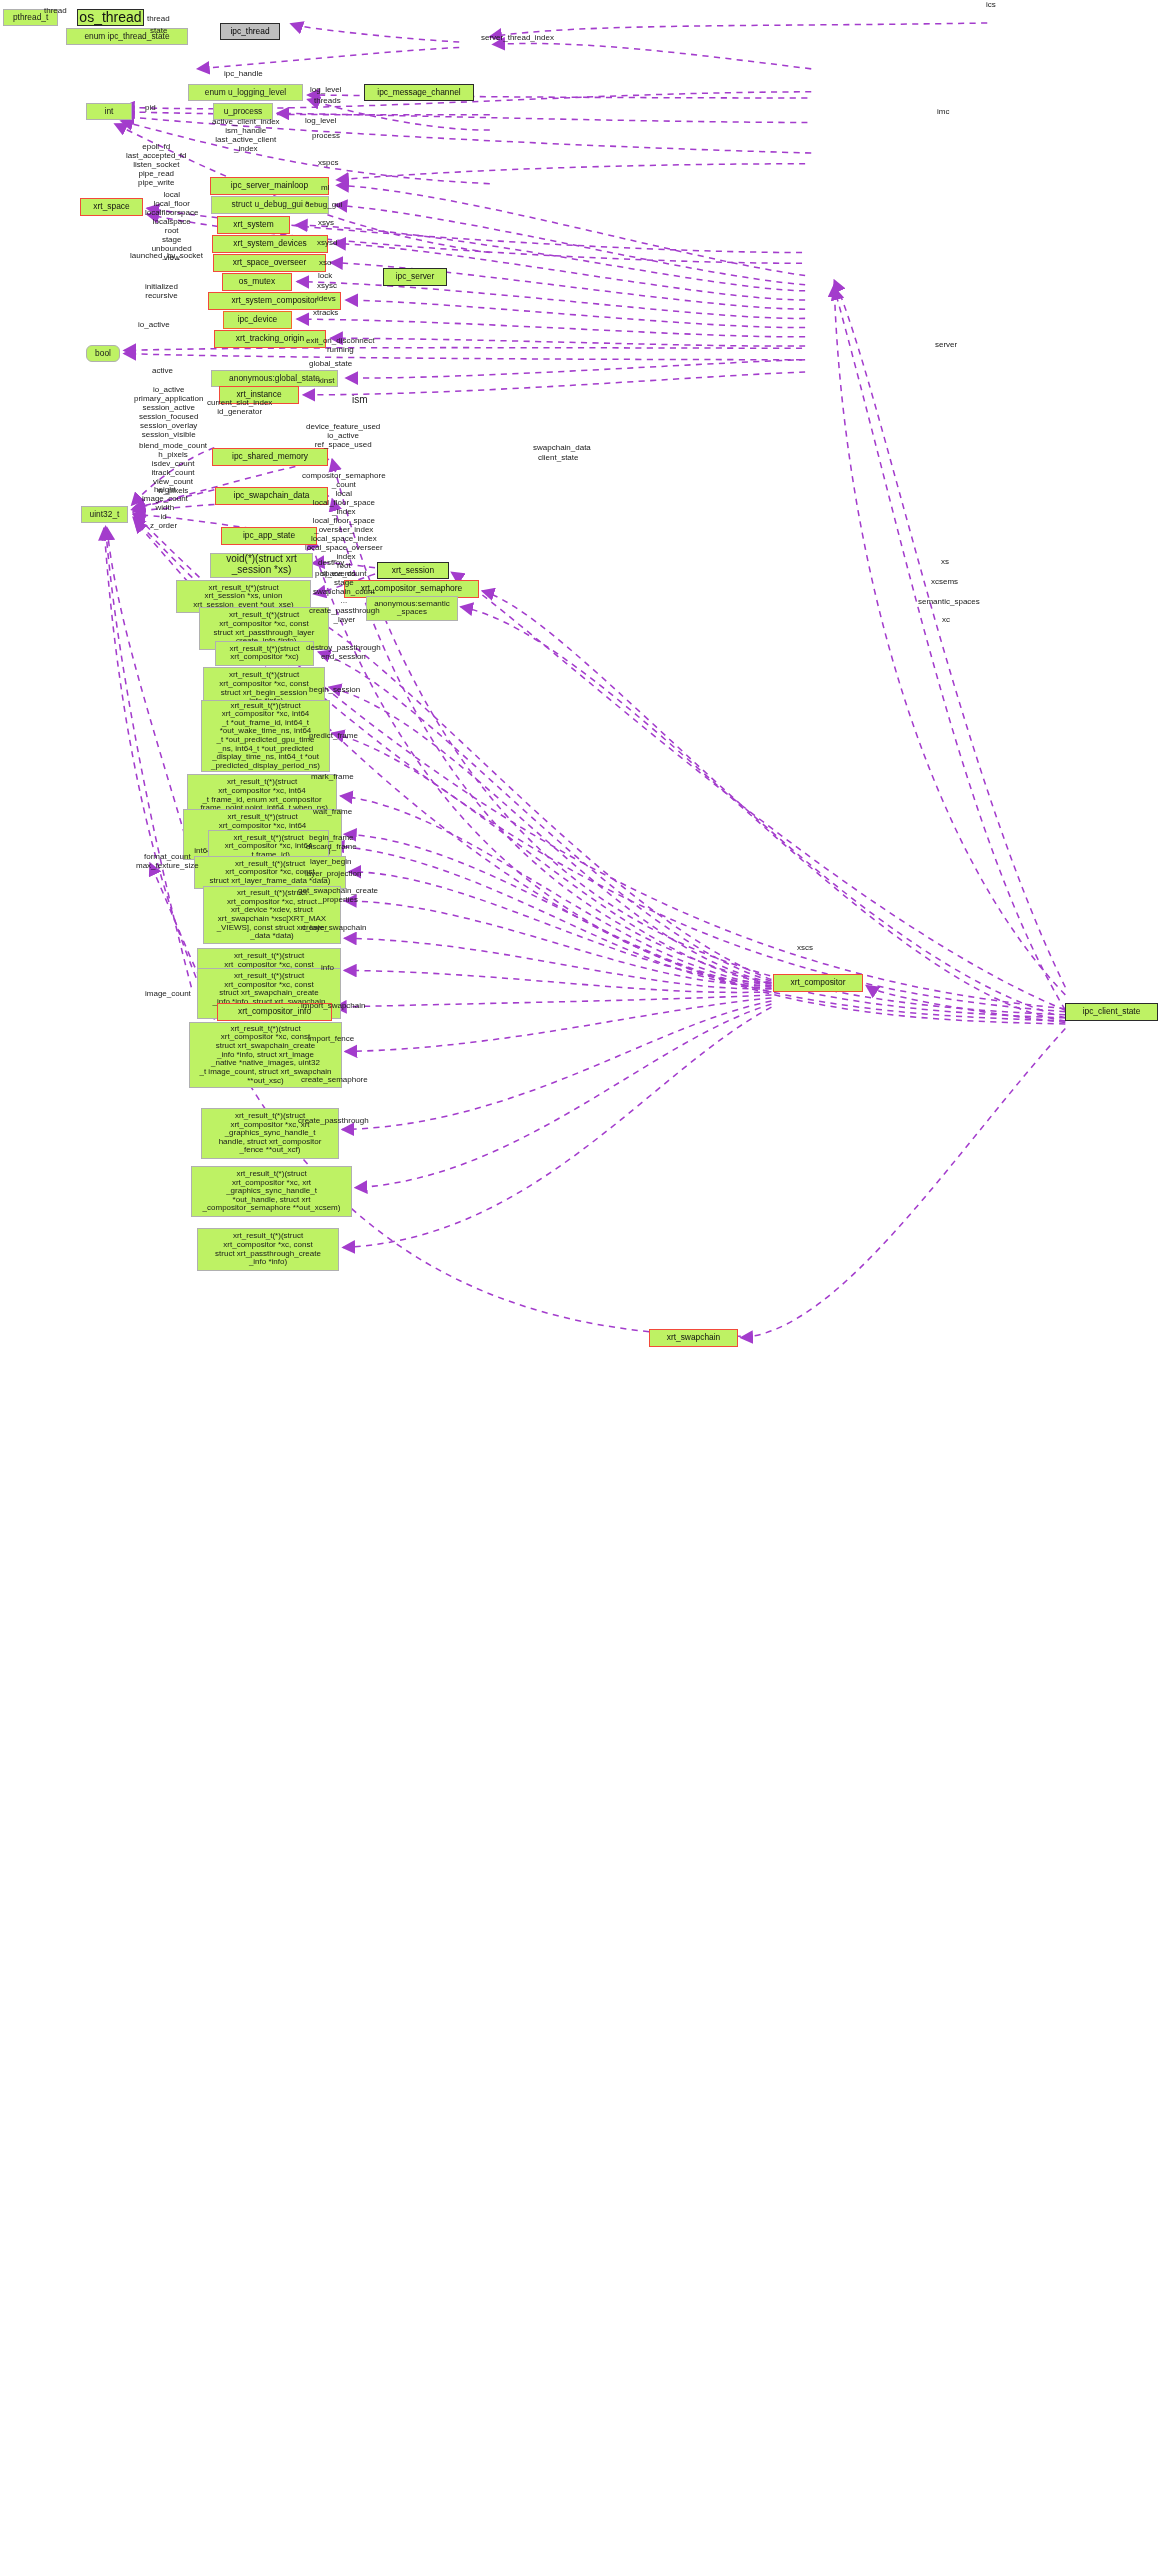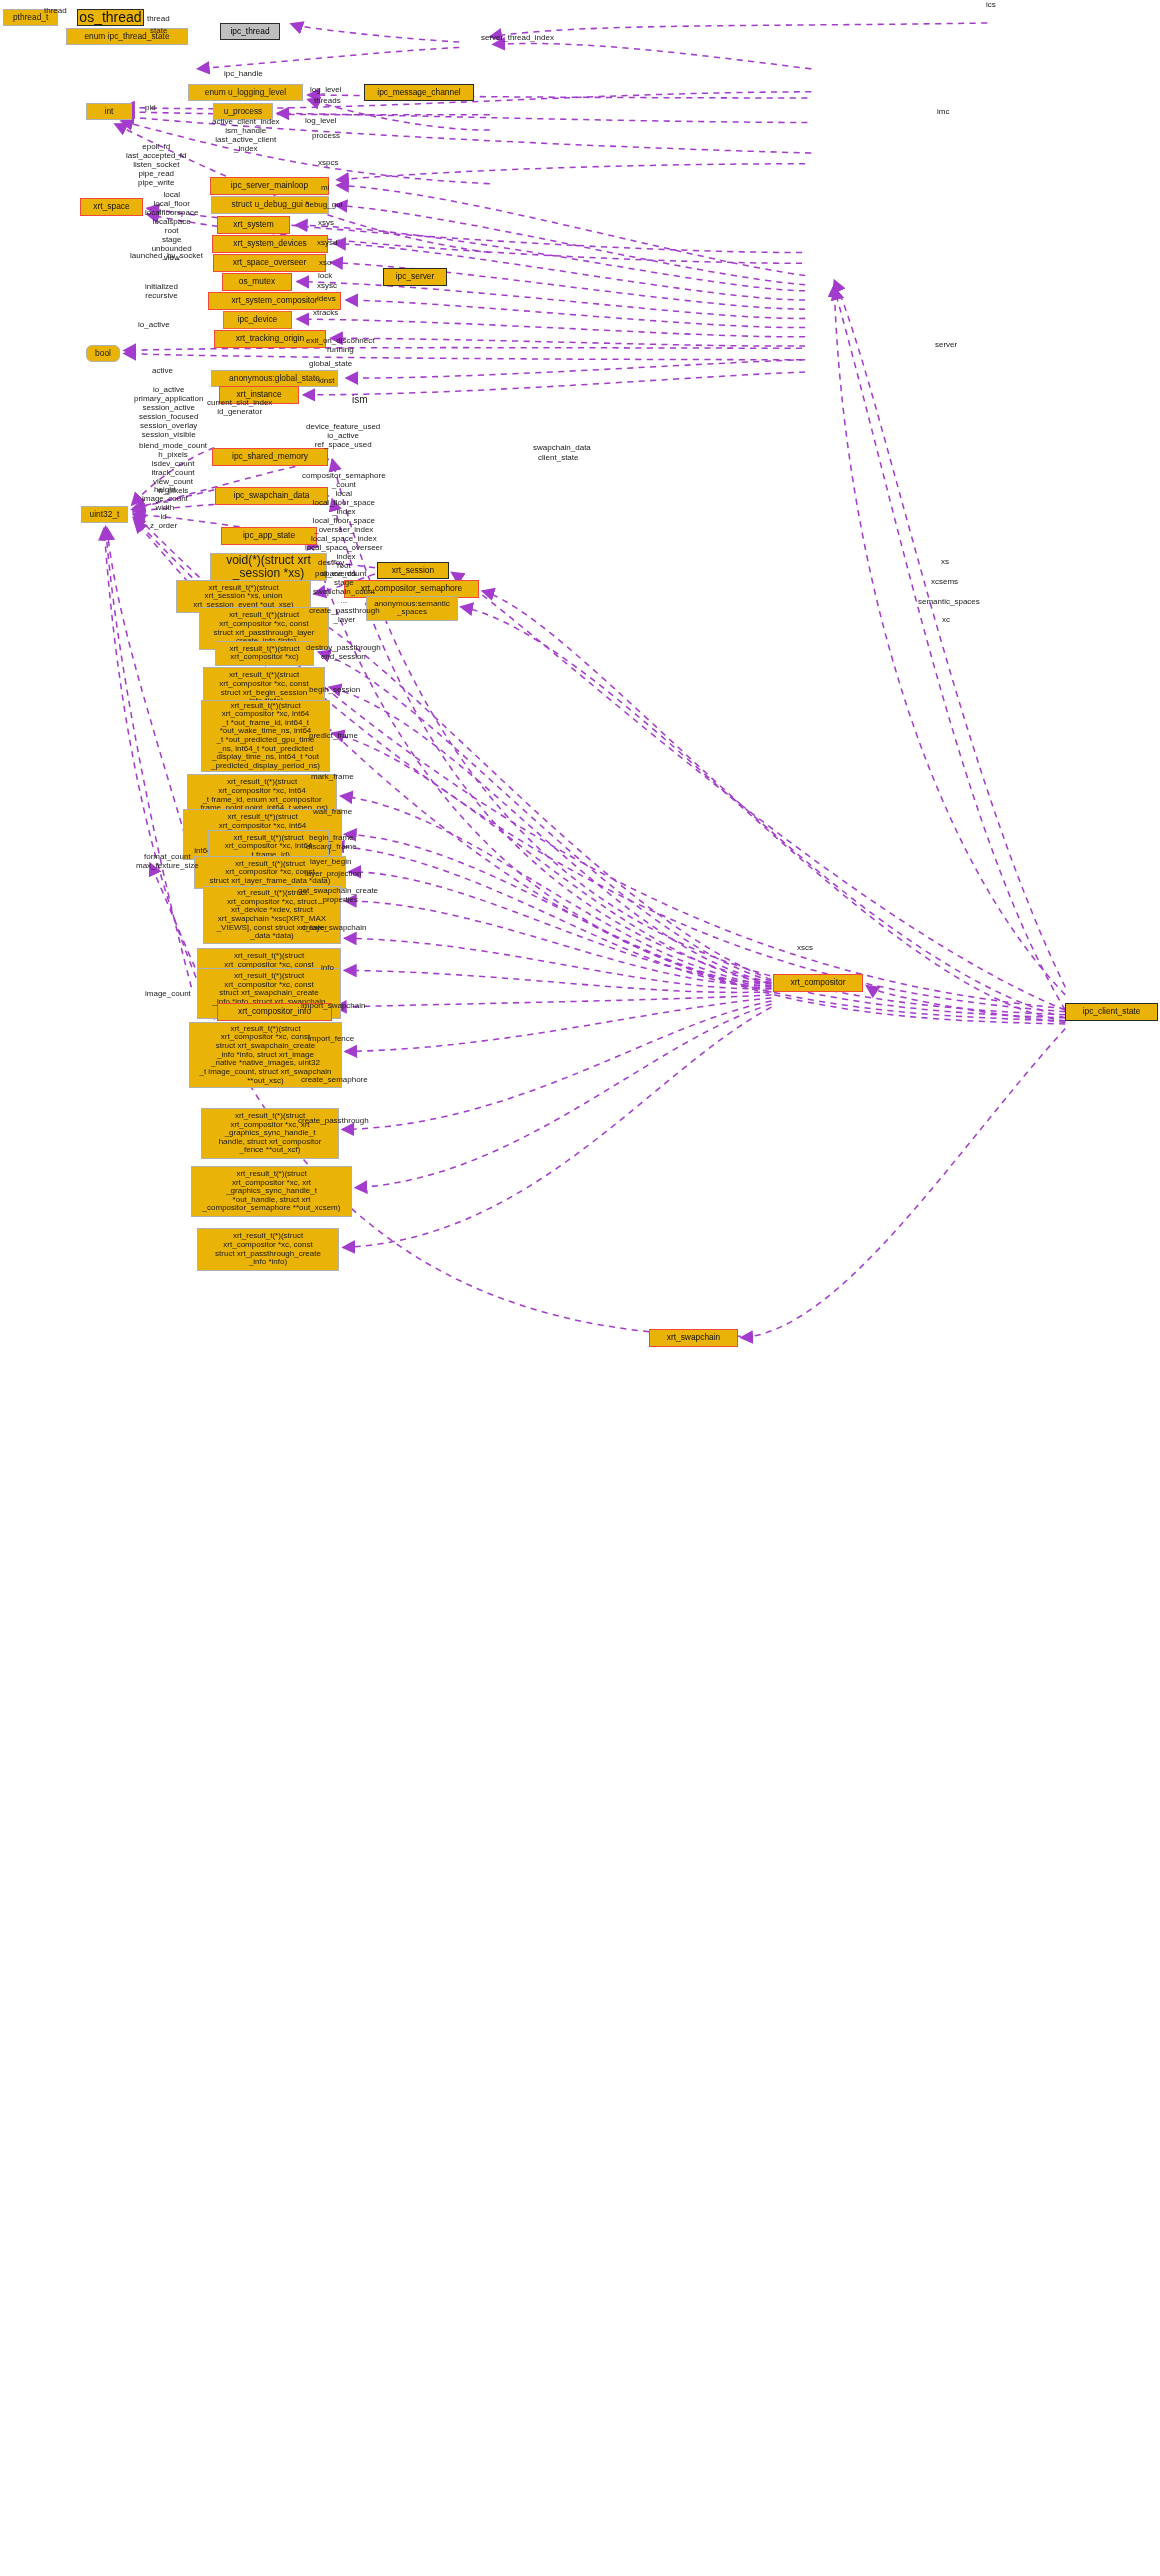--- a/index.html
+++ b/index.html
@@ -1,20 +1,20 @@
 <!DOCTYPE html>
 <html style="font-size:12.2px"><head>
 <meta charset="utf-8">
 <style>
   html,body{margin:0;padding:0;background:#ffffff;}
   body{font-family:"Liberation Sans","DejaVu Sans",sans-serif;}
   #canvas{position:relative;width:1161px;height:2576px;background:#fff;overflow:hidden;}
   svg#wires{position:absolute;left:0;top:0;width:1161px;height:2576px;pointer-events:none;}
   .node{position:absolute;box-sizing:border-box;display:flex;align-items:center;justify-content:center;
-        text-align:center;background:#eab308;line-height:1.08;white-space:pre-line;}
+        text-align:center;background:#bef264;line-height:1.08;white-space:pre-line;}
   .n-grey{border:0.8px solid #b0b0b0;color:#1a1a1a;}
   .n-black{border:1.5px solid #2b2b2b;color:#111;}
   .n-red{border:1.5px solid #f24a3a;color:#111;}
   .n-orange{border:1.5px solid #f2682a;color:#111;}
   .n-fill{background:#bfbfbf;border:1.5px solid #2b2b2b;}
   .lbl{position:absolute;color:#1a1a1a;text-align:center;white-space:pre-line;line-height:1.12;}
 </style>
 </head>
 <body>
 
@@ -138,21 +138,21 @@
       <div class="node n-red" style="left: 214px; top: 330px; width: 112px; min-height: 17.6px; font-size: 8.4px;">xrt_tracking_origin</div>
       <div class="node n-grey" style="left: 86px; top: 345px; width: 34px; min-height: 17px; font-size: 8.4px; border-radius: 6px;">bool</div>
       <div class="node n-black" style="left: 383px; top: 268px; width: 64px; min-height: 17.6px; font-size: 8.4px;">ipc_server</div>
       <div class="node n-grey" style="left: 211px; top: 370px; width: 127px; min-height: 17px; font-size: 8.4px;">anonymous:global_state</div>
       <div class="node n-red" style="left: 219px; top: 386px; width: 80px; min-height: 17.6px; font-size: 8.4px;">xrt_instance</div>
       <div class="node n-red" style="left: 212px; top: 448px; width: 116px; min-height: 17.6px; font-size: 8.4px;">ipc_shared_memory</div>
       <div class="node n-red" style="left: 215px; top: 487px; width: 113px; min-height: 17.6px; font-size: 8.4px;">ipc_swapchain_data</div>
       <div class="node n-red" style="left: 221px; top: 527px; width: 96px; min-height: 17.6px; font-size: 8.4px;">ipc_app_state</div>
       <div class="node n-grey" style="left: 81px; top: 506px; width: 47px; min-height: 17px; font-size: 8.4px;">uint32_t</div>
       <div class="node n-black" style="left: 1065px; top: 1003px; width: 93px; min-height: 17.6px; font-size: 8.4px;">ipc_client_state</div>
-      <div class="node n-grey" style="left: 210px; top: 553px; width: 117px; min-height: 24.5px; font-size: 12px;">void(*)(struct xrt
+      <div class="node n-grey" style="left: 210px; top: 553px; width: 103px; min-height: 24.5px; font-size: 10px;">void(*)(struct xrt
 _session *xs)</div>
       <div class="node n-black" style="left: 377px; top: 562px; width: 72px; min-height: 17px; font-size: 8.4px;">xrt_session</div>
       <div class="node n-grey" style="left: 176px; top: 580px; width: 135px; min-height: 33px; font-size: 8px;">xrt_result_t(*)(struct
 xrt_session *xs, union
 xrt_session_event *out_xse)</div>
       <div class="node n-red" style="left: 344px; top: 580px; width: 135px; min-height: 17.6px; font-size: 8.4px;">xrt_compositor_semaphore</div>
       <div class="node n-grey" style="left: 366px; top: 596px; width: 92px; min-height: 24.5px; font-size: 8px;">anonymous:semantic
 _spaces</div>
       <div class="node n-grey" style="left: 199px; top: 607px; width: 130px; min-height: 43px; font-size: 8px;">xrt_result_t(*)(struct
 xrt_compositor *xc, const

